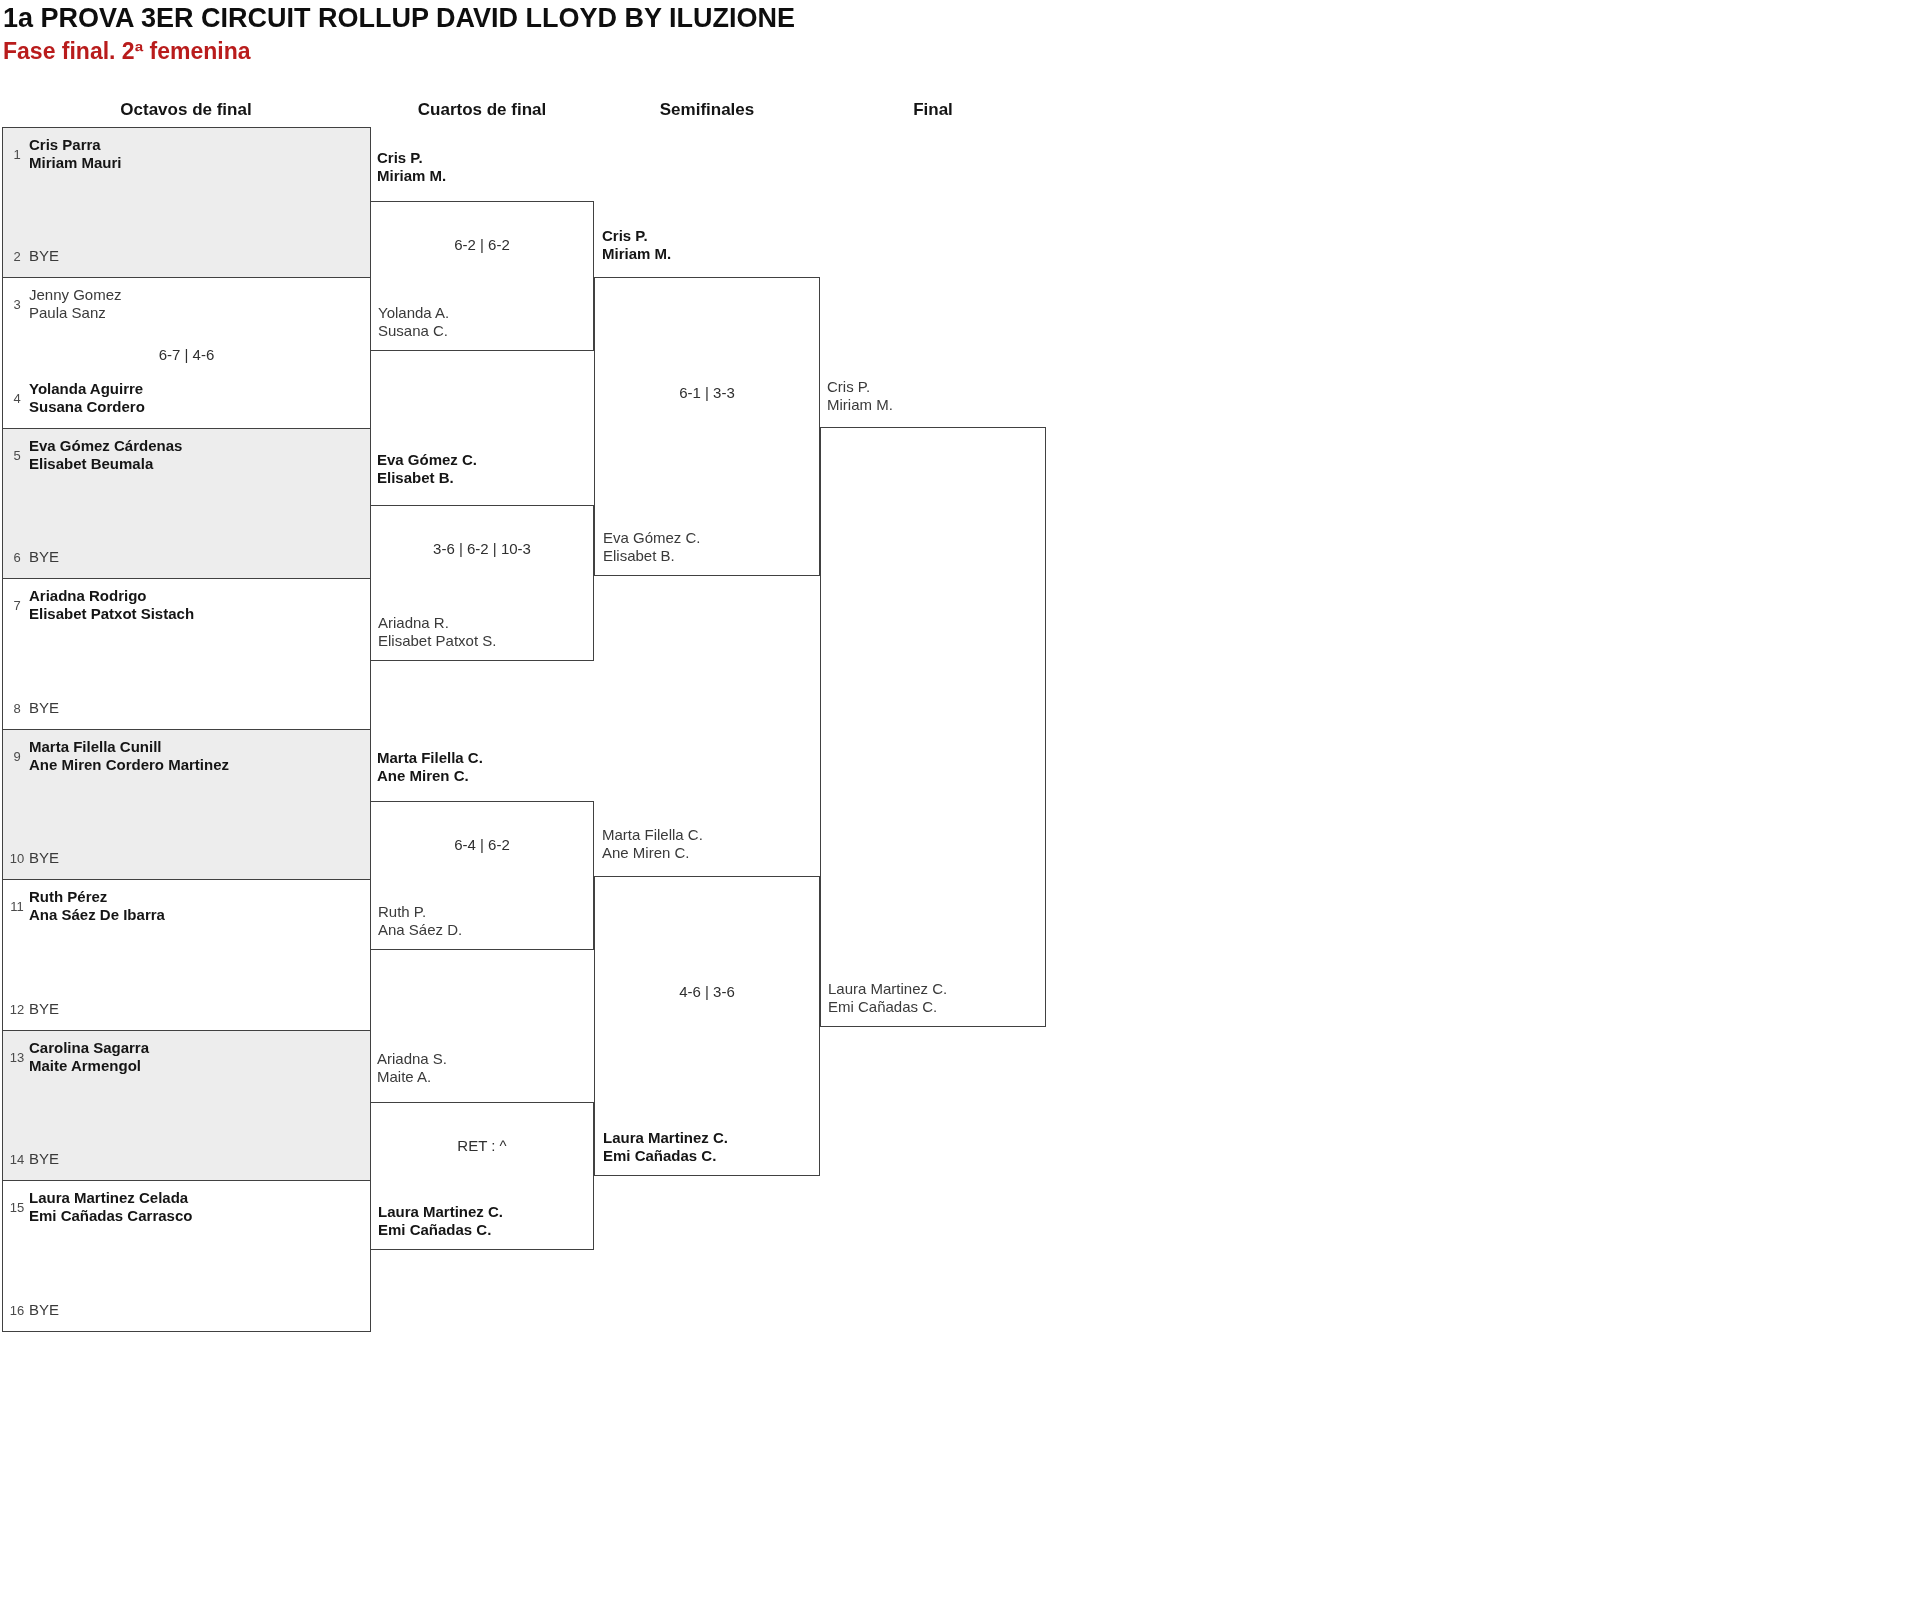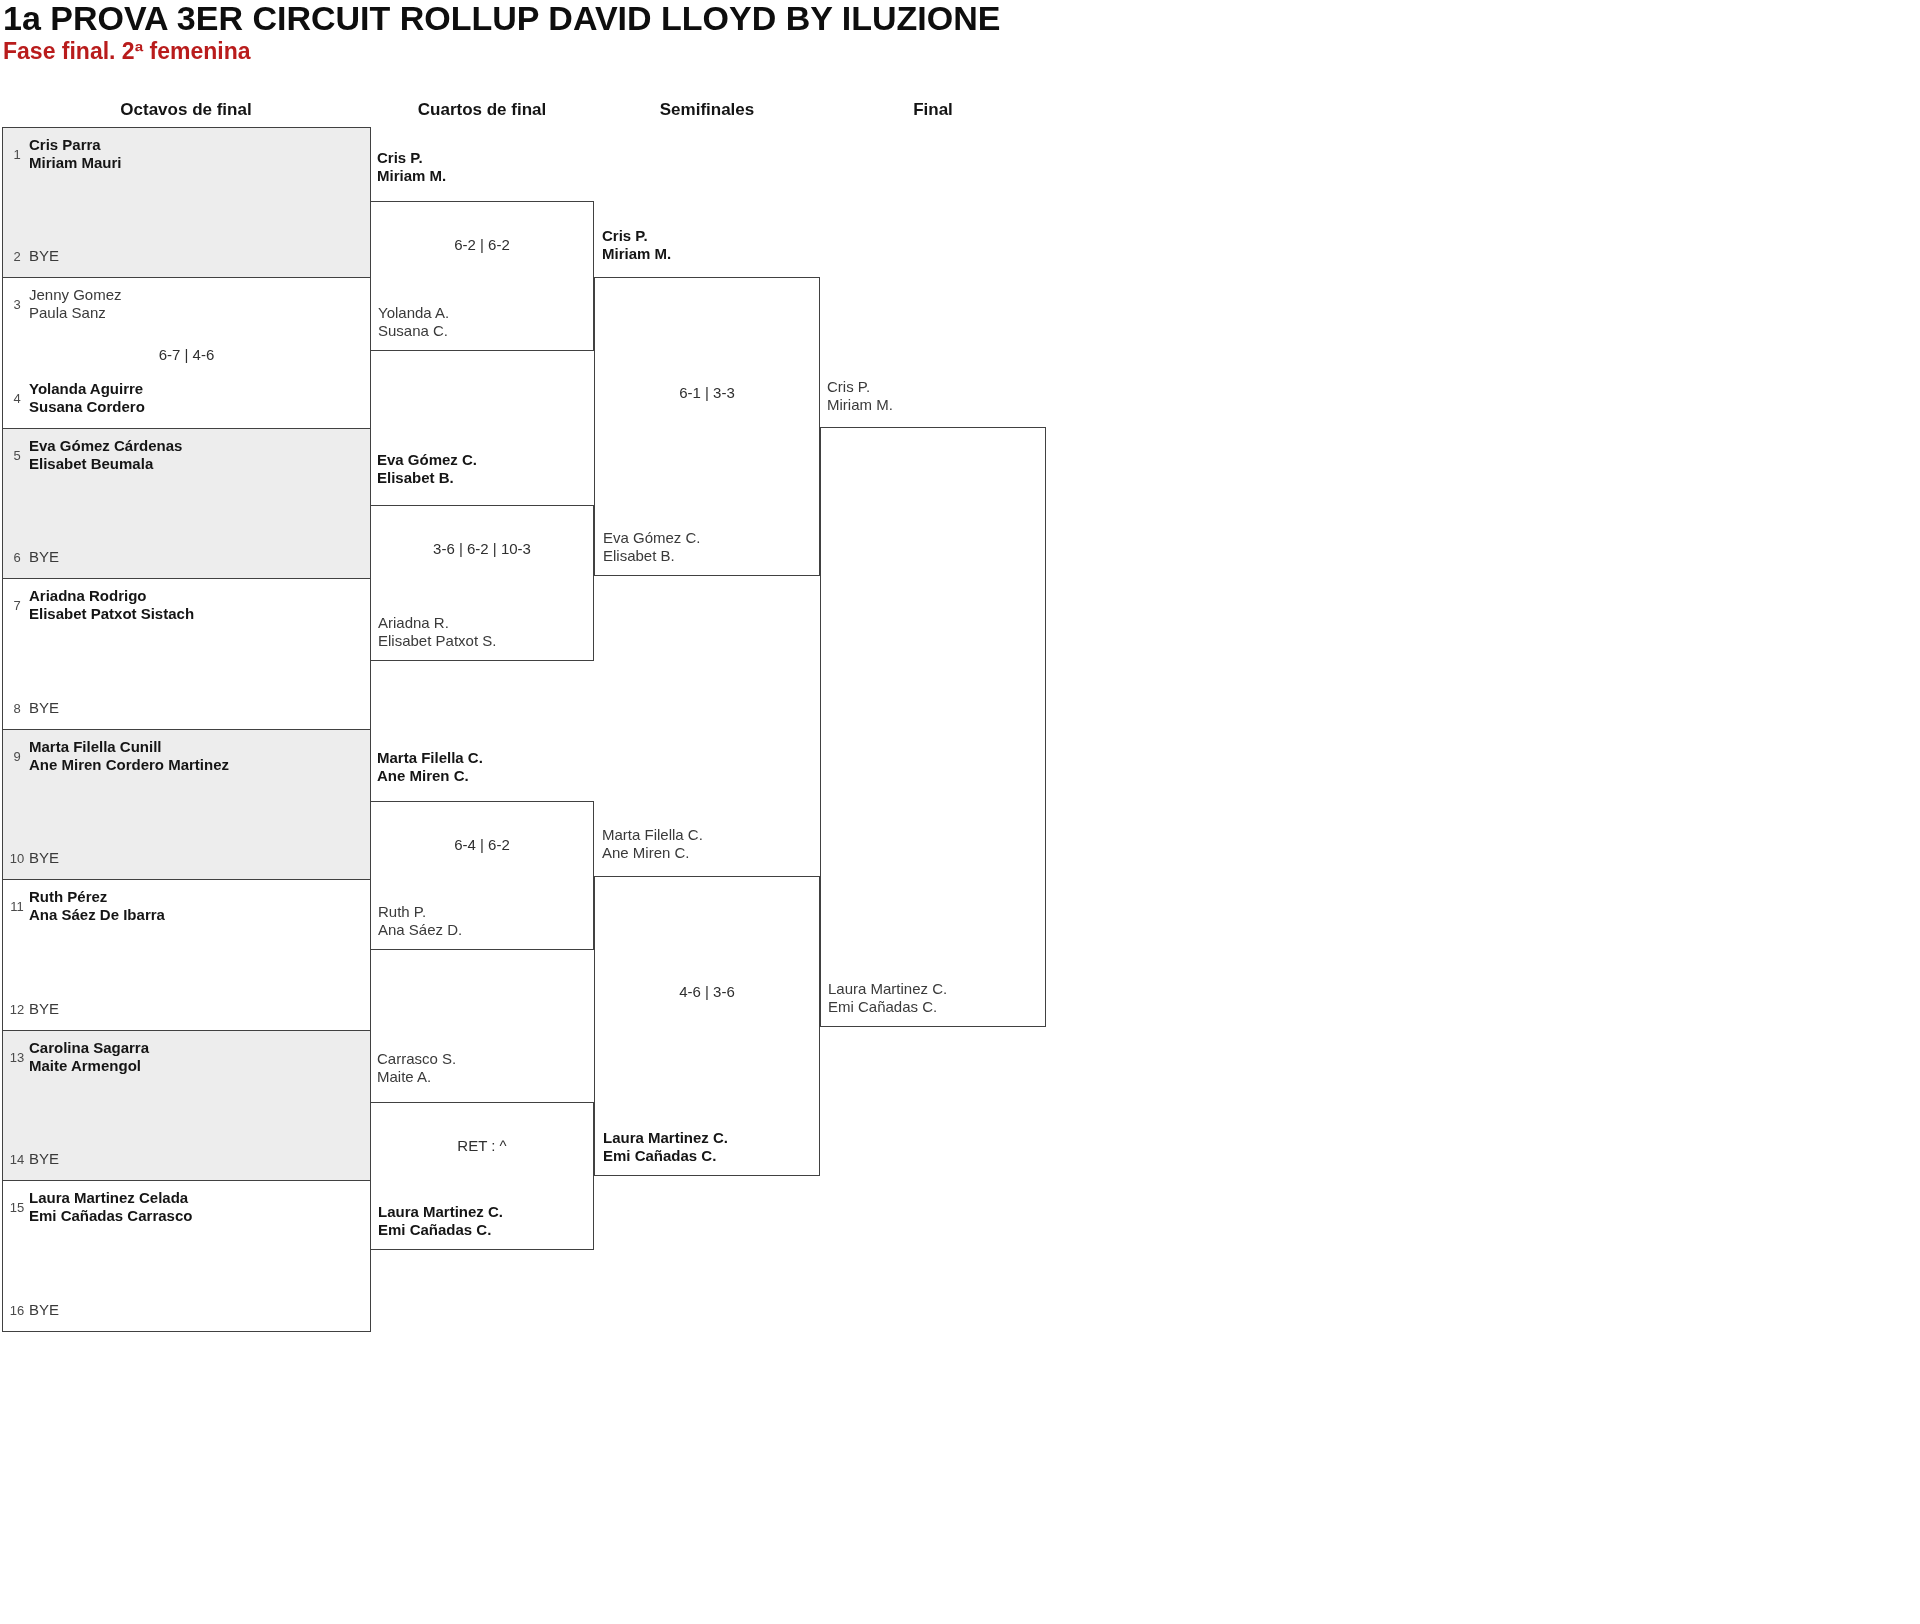--- a/index.html
+++ b/index.html
@@ -1,20 +1,20 @@
 <!DOCTYPE html>
 <html><head>
 <meta charset="utf-8">
 <style>
   html,body{margin:0;padding:0;background:#ffffff;}
   #page{position:relative;width:1920px;height:1624px;background:#fff;
         font-family:"Liberation Sans","DejaVu Sans",sans-serif;color:#2e2e2e;overflow:hidden;}
 
   
-  .title{position:absolute;left:3px;top:2px;font-size:34px;line-height:33px;font-weight:bold;color:#0e0e0e;white-space:nowrap;}
+  .title{position:absolute;left:3px;top:2px;font-size:27px;line-height:33px;font-weight:bold;color:#0e0e0e;white-space:nowrap;}
   .subtitle{position:absolute;left:3px;top:37px;font-size:23px;line-height:29px;font-weight:bold;color:#b91c1c;white-space:nowrap;}
 
   
   .logo{position:absolute;left:1690px;top:2px;width:225px;height:72px;}
   .dot{position:absolute;border-radius:50%;}
   .d-g1{left:26px;top:5px;width:7px;height:7px;background:#7cb42c;}
   .d-g2{left:34px;top:10px;width:19px;height:19px;background:#7cb42c;}
   .d-b1{left:11px;top:16px;width:12px;height:12px;background:#2ba9e1;}
   .d-o1{left:22px;top:32px;width:15px;height:15px;background:#ec7c10;}
   .d-g3{left:44px;top:36px;width:8px;height:8px;background:#7cb42c;}
@@ -227,21 +227,21 @@
       <div class="score" style="top:34px;">6-4 | 6-2</div>
       <div class="inlabel">
         <div class="ln">Ruth P.</div>
         <div class="ln">Ana Sáez D.</div>
       </div>
     </div>
   </div>
 
   <div>
     <div class="flabel" style="left:377px;top:1050px;">
-      <div class="ln">Carrasco S.</div>
+      <div class="ln">Ariadna S.</div>
       <div class="ln">Maite A.</div>
     </div>
     <div class="box" style="left:370px;top:1102px;width:224px;height:148px;">
       <div class="score" style="top:34px;">RET : ^</div>
       <div class="inlabel">
         <div class="ln b">Laura Martinez C.</div>
         <div class="ln b">Emi Cañadas C.</div>
       </div>
     </div>
   </div>

